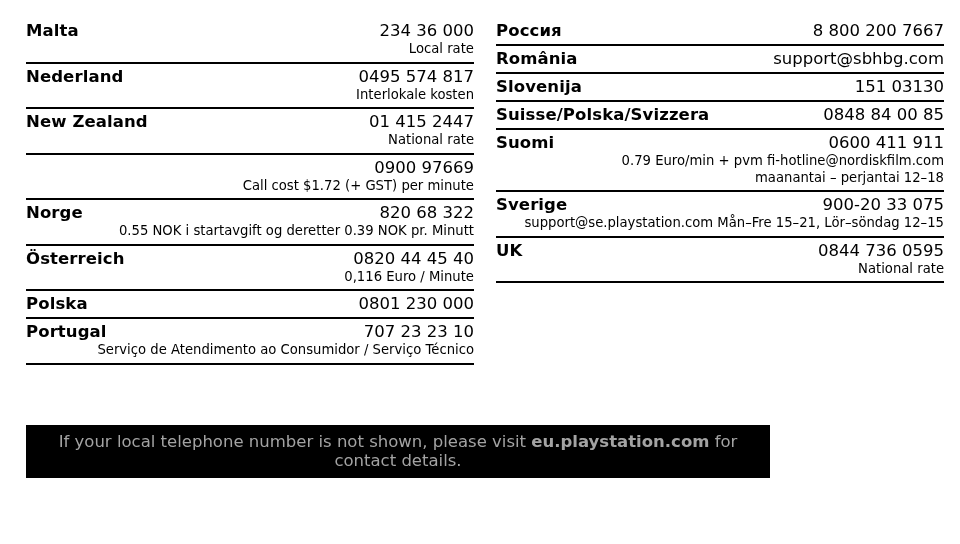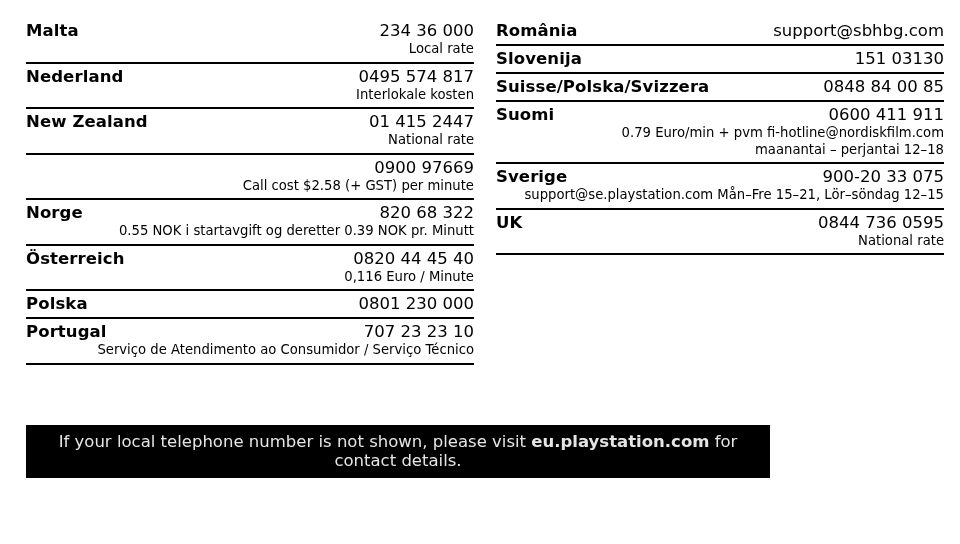--- a/index.html
+++ b/index.html
@@ -64,21 +64,21 @@
   .note-line {
     display: block;
   }
   .spacer-entry .country { visibility: hidden; }
   .footer {
     position: absolute;
     left: 26px;
     right: 26px;
     bottom: 66px;
     background: #000000;
-    color: #e5e5e5;
+    color: #a3a3a3;
     text-align: center;
     font-size: 16.5px;
     padding: 7px 0 8px 0;
     box-sizing: border-box;
   }
   .footer .strong {
     font-weight: bold;
   }
 </style>
 </head>
@@ -119,21 +119,21 @@
           <span class="note-line">National rate</span>
         </div>
       </div>
 
       <div class="entry spacer-entry">
         <div class="row-main">
           <span class="country"></span>
           <span class="number">0900 97669</span>
         </div>
         <div class="note">
-          <span class="note-line">Call cost $2.58 (+ GST) per minute</span>
+          <span class="note-line">Call cost $1.72 (+ GST) per minute</span>
         </div>
       </div>
 
       <div class="entry">
         <div class="row-main">
           <span class="country">Norge</span>
           <span class="number">820 68 322</span>
         </div>
         <div class="note">
           <span class="note-line">0.55 NOK i startavgift og deretter 0.39 NOK pr. Minutt</span>
@@ -164,20 +164,26 @@
         </div>
         <div class="note">
           <span class="note-line">Serviço de Atendimento ao Consumidor / Serviço Técnico</span>
         </div>
       </div>
 
     </div>
 
     <div class="col">
 
+      <div class="entry first">
+        <div class="row-main">
+          <span class="country">Россия</span>
+          <span class="number">8 800 200 7667</span>
+        </div>
+      </div>
 
       <div class="entry">
         <div class="row-main">
           <span class="country">România</span>
           <span class="number">support@sbhbg.com</span>
         </div>
       </div>
 
       <div class="entry">
         <div class="row-main">

